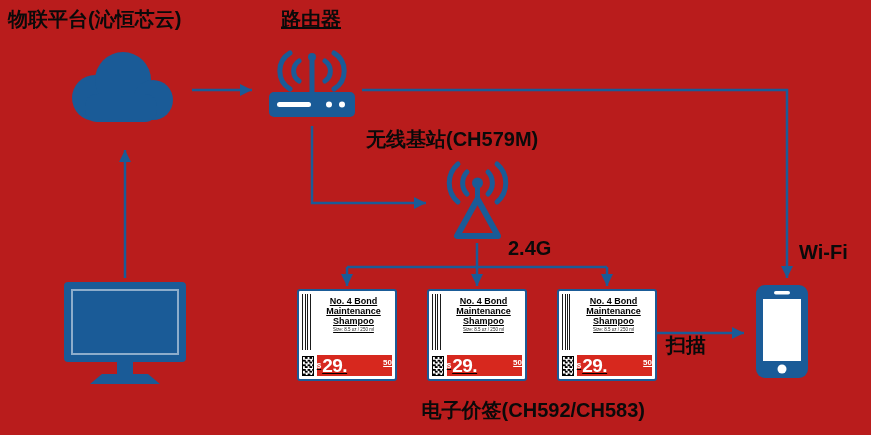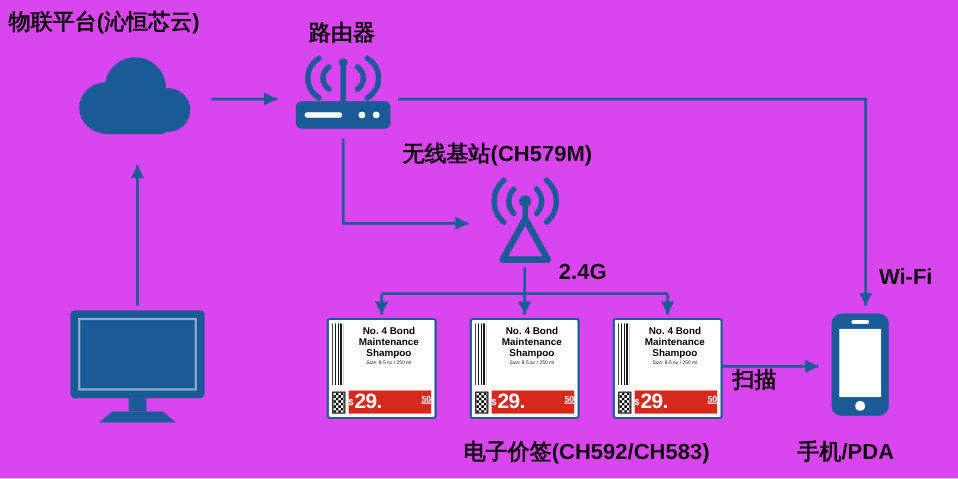--- a/index.html
+++ b/index.html
@@ -1,19 +1,19 @@
 <!DOCTYPE html>
 <html><head>
 <meta charset="utf-8">
 <style>
   html,body{margin:0;padding:0;background:#ffffff;}
   #canvas{
     position:relative;
     width:871px;height:435px;
-    background:#d946ef;
+    background:#b91c1c;
     font-family:"Liberation Sans","DejaVu Sans",sans-serif;
     overflow:hidden;
   }
   .lbl{
     position:absolute;
     color:#0a0a0a;
     font-size:20px;
     font-weight:600;
     white-space:nowrap;
   }
@@ -22,21 +22,21 @@
 
   
   .tag{
     position:absolute;z-index:2;
     width:100px;height:92px;
     box-sizing:border-box;
     border:2.5px solid #1a5b97;
     border-radius:3px;
     background:#ffffff;
     padding:3px;
-    display:flex;flex-direction:column;
+    display:flex;flex-direction:column;text-decoration:underline;
   }
   .tag-top{display:flex;gap:3px;flex:1;min-height:0;}
   .barcode{
     width:10px;height:56px;
     background:repeating-linear-gradient(90deg,#1a1a1a 0 1px,#ffffff 1px 2.5px);
   }
   .tag-text{flex:1;text-align:center;color:#000;padding-top:2px;}
   .t1{font-size:9px;font-weight:bold;line-height:1.12;}
   .t2{font-size:4.5px;font-weight:normal;color:#222;margin-top:1px;}
   .tag-bottom{display:flex;align-items:flex-end;gap:3px;height:23px;}
@@ -75,27 +75,26 @@
       <path d="M477 243 L477 267"></path>
       <path d="M347 267 L607 267"></path>
       <path d="M347 267 L347 286" marker-end="url(#arrow)"></path>
       <path d="M477 267 L477 286" marker-end="url(#arrow)"></path>
       <path d="M607 267 L607 286" marker-end="url(#arrow)"></path>
       <path d="M651 333 L744 333" marker-end="url(#arrow)"></path>
     </g>
   </svg>
 
   <div class="lbl" style="left:8px;top:6px;">物联平台(沁恒芯云)</div>
-  <div class="lbl" style="left:281px;top:16px;">路由器</div>
+  <div class="lbl" style="left:281px;top:6px;text-decoration:underline;">路由器</div>
   <div class="lbl" style="left:366px;top:126px;text-align:right;">无线基站(CH579M)</div>
   <div class="lbl" style="left:508px;top:237px;">2.4G</div>
   <div class="lbl" style="left:799px;top:241px;">Wi-Fi</div>
   <div class="lbl" style="left:666px;top:297px;margin-top:35px;">扫描</div>
   <div class="lbl" style="left:305px;top:397px;width:340px;text-align:right;">电子价签(CH592/CH583)</div>
-  <div class="lbl" style="left:725px;top:397px;">手机/PDA</div>
 
   <svg class="icon" style="left:55px;top:40px;" width="135" height="100" viewBox="0 0 135 100">
     <g fill="#1a5b97">
       <circle cx="40" cy="58" r="23"></circle>
       <circle cx="68" cy="40" r="28"></circle>
       <circle cx="98" cy="60" r="20"></circle>
       <rect x="30" y="54" width="72" height="28" rx="12"></rect>
     </g>
   </svg>
 

